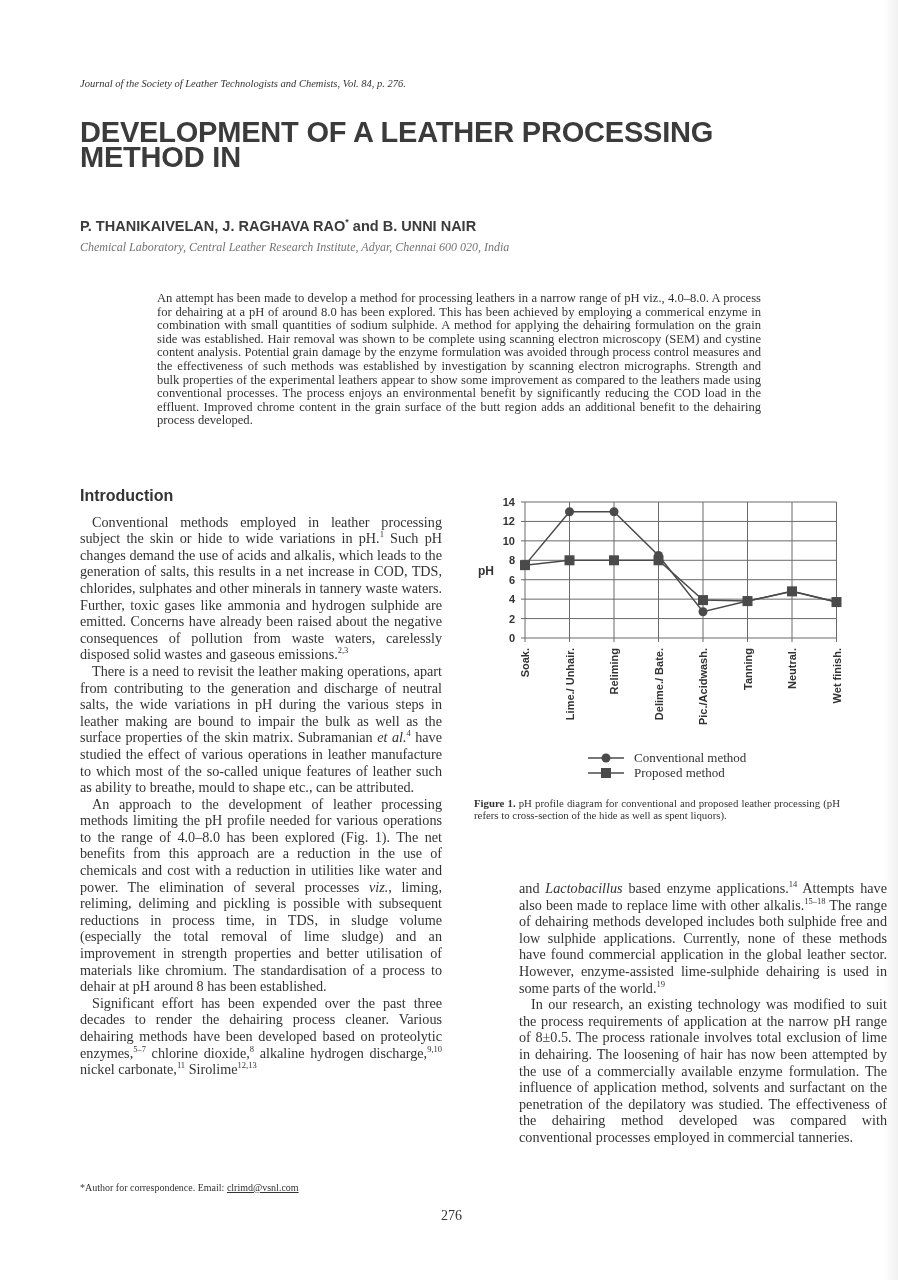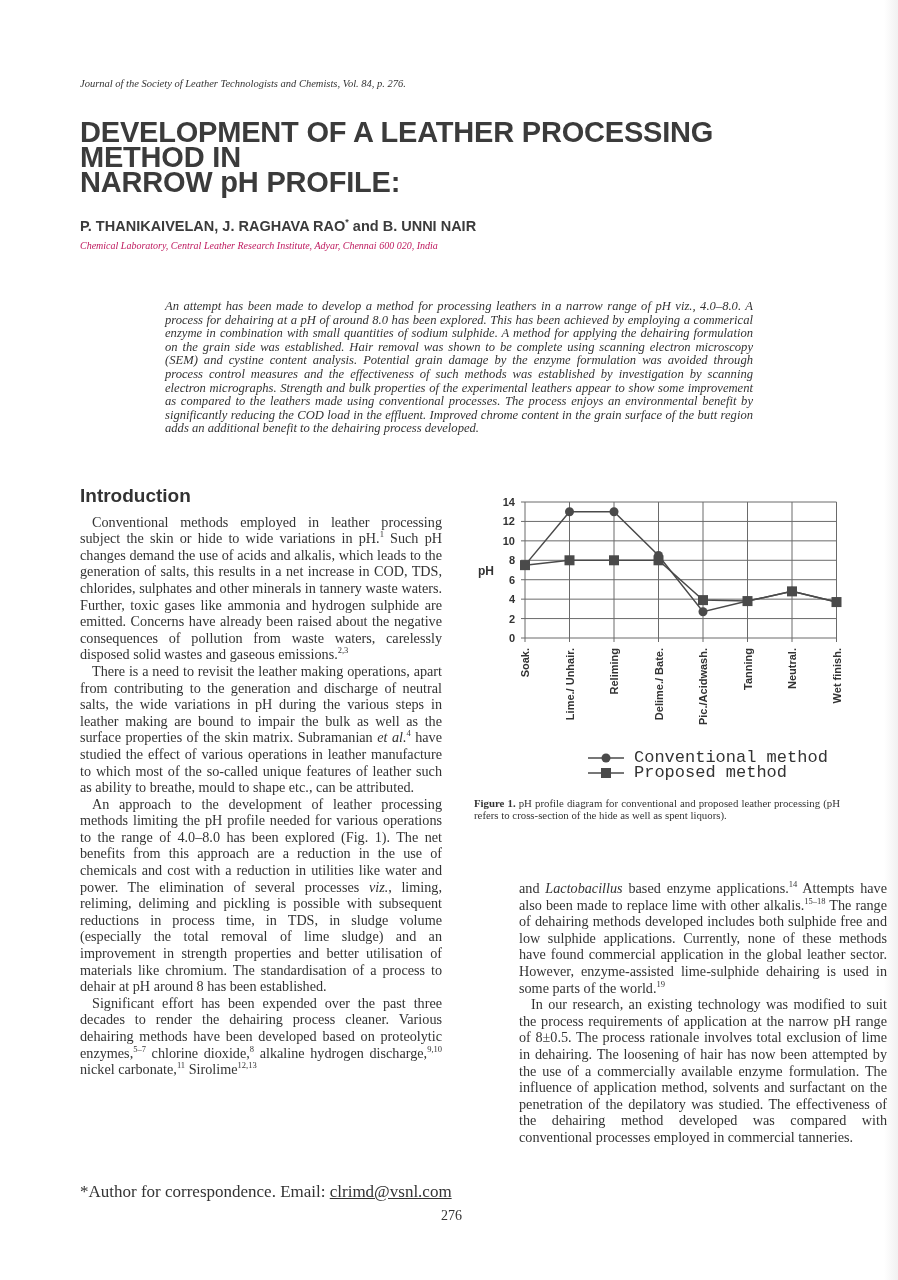--- a/index.html
+++ b/index.html
@@ -9,52 +9,51 @@
   }
   .right-shade { position:absolute; top:0; right:0; width:14px; height:1280px;
     background:linear-gradient(to right, #ffffff, #f1f1f1); }
   .journal { position:absolute; left:80px; top:78px; font-style:italic; font-size:10.5px; color:#333; }
   .title { position:absolute; left:80px; top:120px; font-family:"Liberation Sans", sans-serif;
     font-weight:bold; font-size:29px; line-height:25px; color:#3b3b3b; letter-spacing:-0.2px; width:760px; }
   .title .sub { display:block; margin-top:1px; }
   .authors { position:absolute; left:80px; top:218px; font-family:"Liberation Sans", sans-serif;
     font-weight:bold; font-size:14.5px; color:#3b3b3b; }
   .authors sup { font-size:9px; }
-  .affil { position:absolute; left:80px; top:240px; font-style:italic; font-size:10px; color:#be185d; }
+  .affil { position:absolute; left:80px; top:240px; font-style:italic; font-size:12px; color:#737373; }
   .abstract { position:absolute; left:149px; top:284px; width:620px; font-size:12.6px; line-height:13.6px; text-align:justify; color:#333; }
   .abstract h3 { margin:0 0 1px 0; font-size:12.6px; font-weight:bold; }
-  .abstract p { margin:16px;font-style:italic; }
+  .abstract p { margin:8px; }
   .col { position:absolute; font-size:14.2px; line-height:16.6px; text-align:justify; color:#333; }
   .col p { margin:0; text-indent:12px; }
   .col p.noindent { text-indent:0; }
   .left { left:80px; top:488px; width:362px; }
   .right { left:471px; top:880px; width:368px;margin-left:48px; }
-  .intro-h { font-family:"Liberation Sans", sans-serif; font-weight:bold; font-size:19px; margin:0 0 9px 0; color:#333; }
+  .intro-h { font-family:"Liberation Sans", sans-serif; font-weight:bold; font-size:16px; margin:0 0 9px 0; color:#333; }
   sup { font-size:8.5px; line-height:0; }
-  .footnote { position:absolute; left:80px; top:1182px; font-size:17px; color:#333; }
+  .footnote { position:absolute; left:80px; top:1182px; font-size:10px; color:#333; }
   .footnote u { text-decoration:underline; }
   .pageno { position:absolute; left:441px; top:1208px; font-size:14px; color:#333; }
   .figure { position:absolute; left:472px; top:492px; width:380px; height:300px; }
   .figure svg { position:absolute; left:0; top:0; }
-  .legend { position:absolute; left:116px; top:258px; font-family:Liberation Mono, monospace; font-size:17px; color:#333; }
+  .legend { position:absolute; left:116px; top:258px; font-family:Liberation Serif, serif; font-size:13px; color:#333; }
   .legend-row { display:flex; align-items:center; height:15px; }
   .legend-row svg { position:static; margin-right:10px; }
   .caption { position:absolute; left:474px; top:797px; width:366px; font-size:10.8px; line-height:12px; color:#333; text-align:justify; }
   .caption b { font-weight:bold; }
 </style>
 </head>
 <body>
 
 <div class="right-shade"></div>
 
 <div class="journal">Journal of the Society of Leather Technologists and Chemists, Vol. 84, p. 276.</div>
 
 <div class="title">
   <span>DEVELOPMENT OF A LEATHER PROCESSING METHOD IN</span><br>
-  <span>NARROW pH PROFILE:</span>
 </div>
 
 <div class="authors">
   <span>P. THANIKAIVELAN, J. RAGHAVA RAO</span><sup>*</sup><span> and B. UNNI NAIR</span>
 </div>
 <div class="affil">Chemical Laboratory, Central Leather Research Institute, Adyar, Chennai 600 020, India</div>
 
 <div class="abstract">
   <p>An attempt has been made to develop a method for processing leathers in a narrow range of pH viz., 4.0–8.0. A process for dehairing at a pH of around 8.0 has been explored. This has been achieved by employing a commerical enzyme in combination with small quantities of sodium sulphide. A method for applying the dehairing formulation on the grain side was established. Hair removal was shown to be complete using scanning electron microscopy (SEM) and cystine content analysis. Potential grain damage by the enzyme formulation was avoided through process control measures and the effectiveness of such methods was established by investigation by scanning electron micrographs. Strength and bulk properties of the experimental leathers appear to show some improvement as compared to the leathers made using conventional processes. The process enjoys an environmental benefit by significantly reducing the COD load in the effluent. Improved chrome content in the grain surface of the butt region adds an additional benefit to the dehairing process developed.</p>
 </div>

